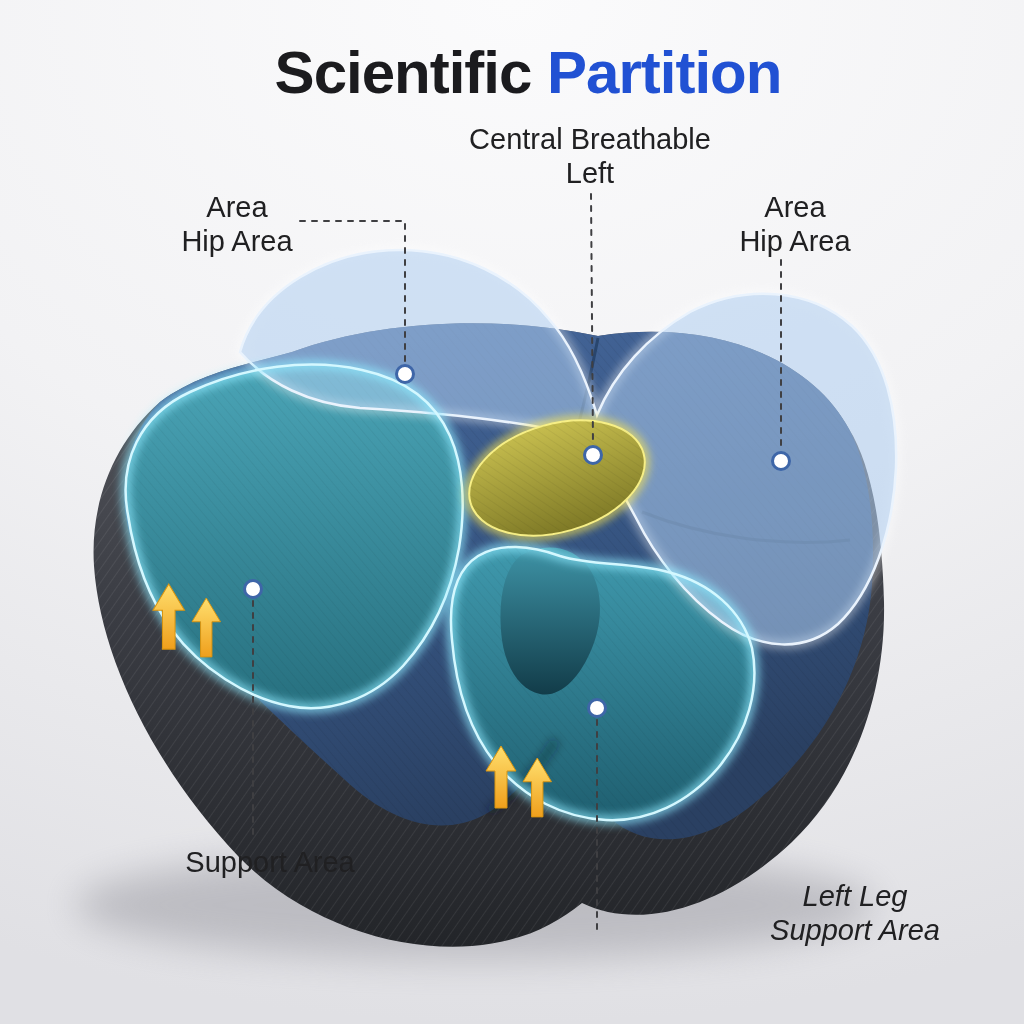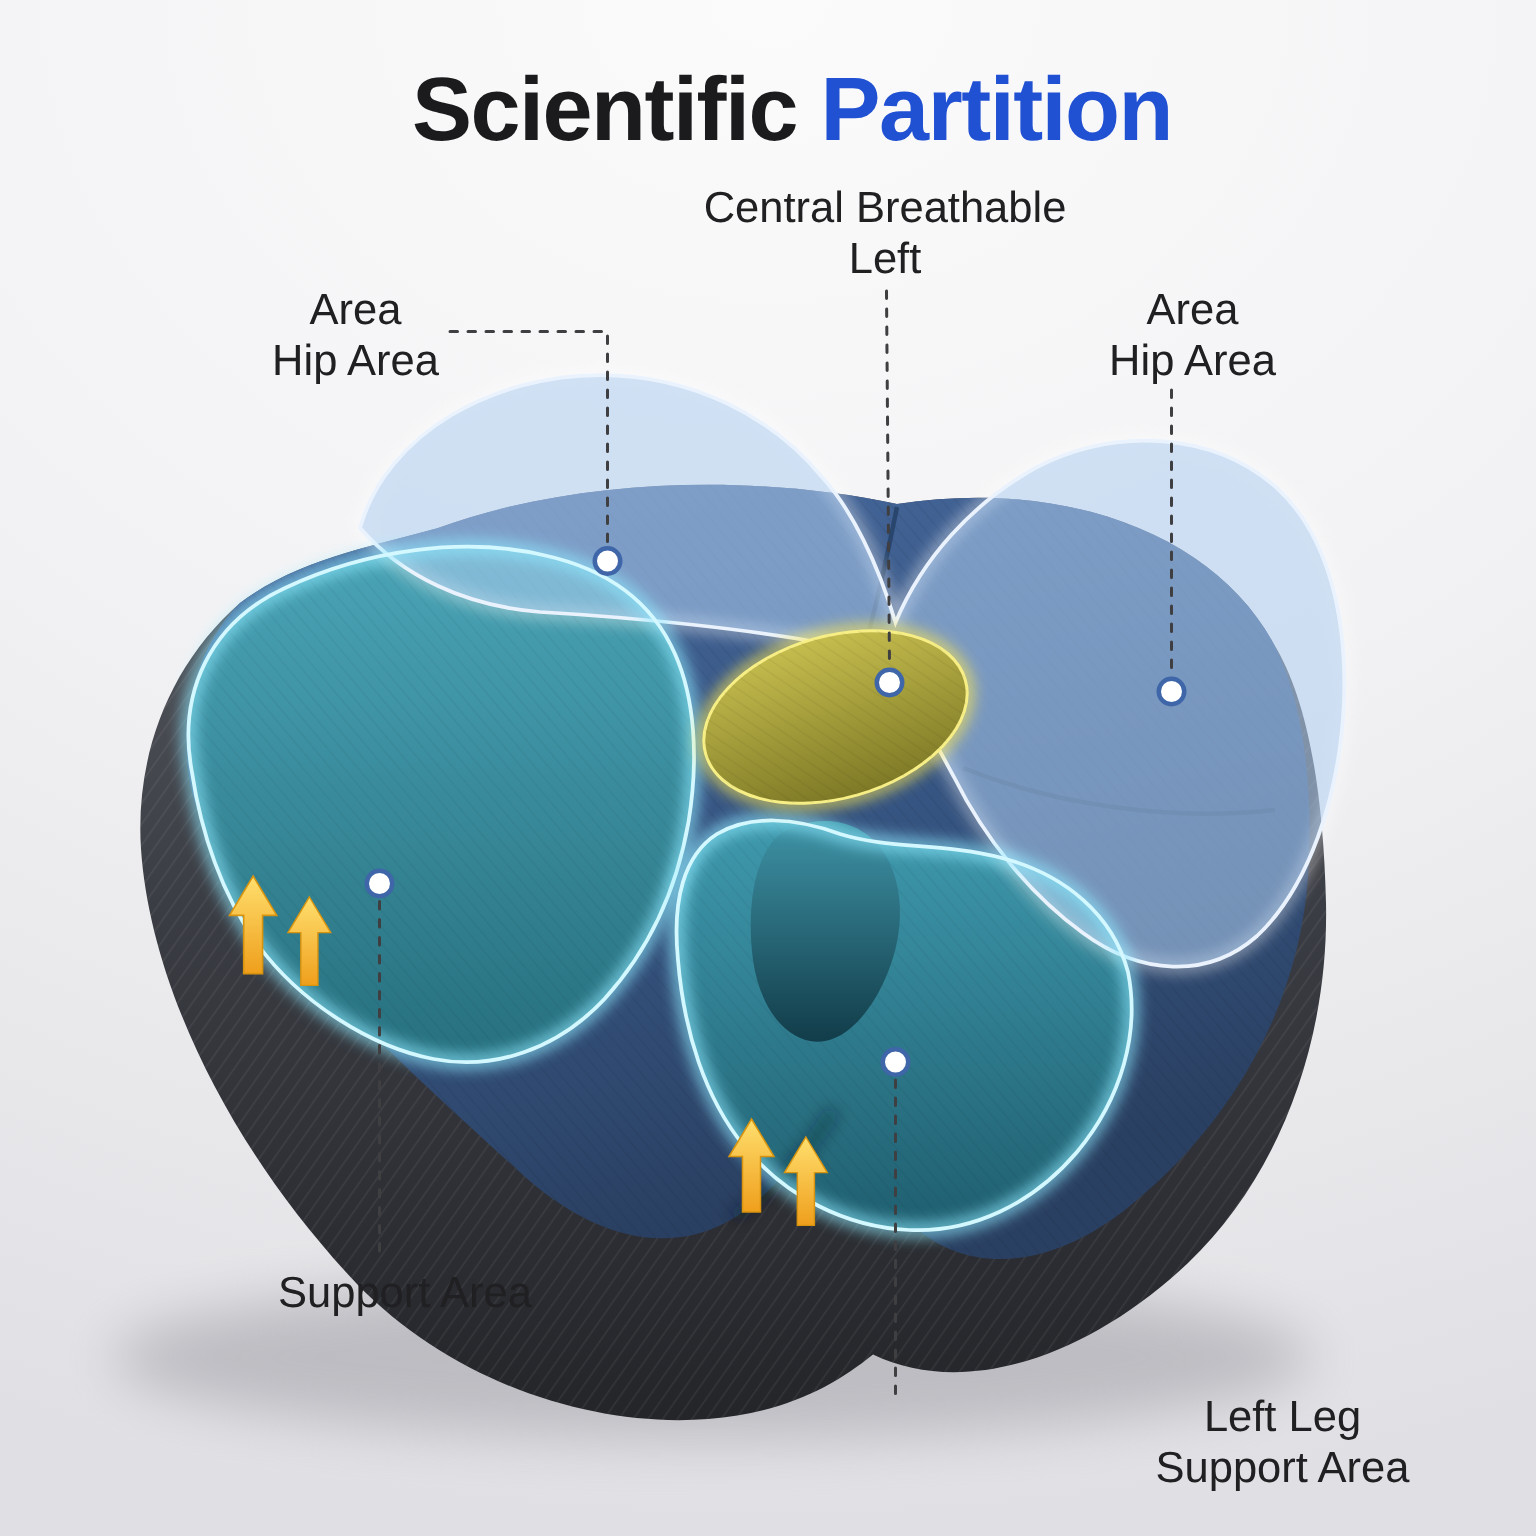--- a/index.html
+++ b/index.html
@@ -17,21 +17,21 @@
   .title .accent{color:var(--accent,#2151d3);}
   .label{
     position:absolute;transform:translateX(-50%);text-align:center;
     font-size:29px;line-height:1.18;font-weight:500;color:var(--label-text,#202022);
     white-space:nowrap;
   }
   .lbl-central{left:590px;top:122px;}
   .lbl-right-hip{left:237px;top:190px;}
   .lbl-left-hip{left:795px;top:190px;}
   .lbl-right-leg{left:270px;top:845px;}
-  .lbl-left-leg{left:855px;top:928px;}
+  .lbl-left-leg{left:855px;top:879px;font-style:italic;}
 </style>
 </head>
 <body>
 
 <div class="stage">
 
   <svg class="art" width="1024" height="1024" viewBox="0 0 1024 1024">
     <defs>
       <linearGradient id="baseGrad" x1="0" y1="0" x2="0" y2="1">
         <stop offset="0" stop-color="#5a5c63"></stop>

